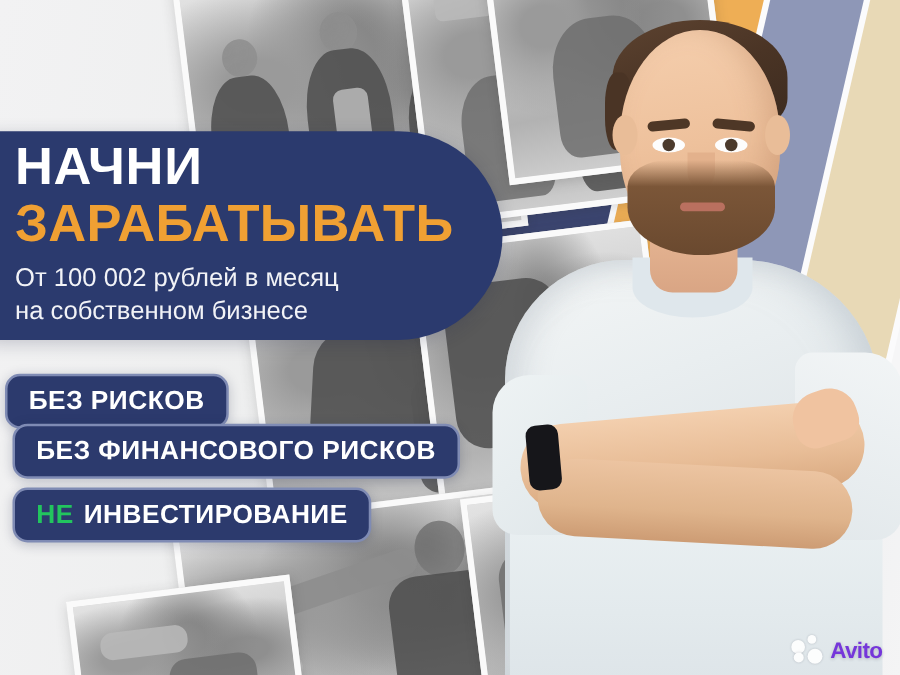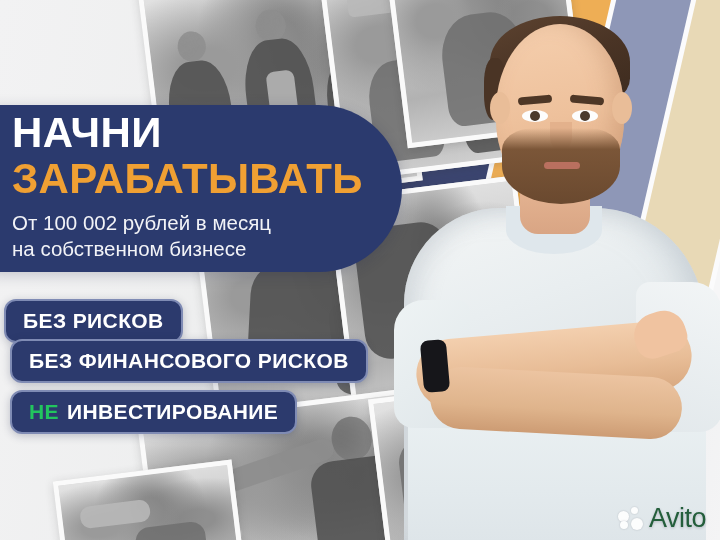--- a/index.html
+++ b/index.html
@@ -235,23 +235,23 @@
   .avito-dots { position: relative; width: 26px; height: 24px; }
   .avito-dots i {
     position: absolute; display: block; border-radius: 50%;
     background: #ffffff; box-shadow: 0 0 2px rgba(90,95,110,.35);
   }
   .avito-dots i.d1 { left: 0px;  top: 4px;  width: 11px; height: 11px; }
   .avito-dots i.d2 { left: 13px; top: 0px;  width: 7px;  height: 7px; }
   .avito-dots i.d3 { left: 2px;  top: 14px; width: 8px;  height: 8px; }
   .avito-dots i.d4 { left: 13px; top: 11px; width: 12px; height: 12px; }
   .avito-word {
-    color: #14532d;
-    font-size: 27px;
-    font-weight: normal;
+    color: #6d28d9;
+    font-size: 18px;
+    font-weight: bold;
     letter-spacing: -.5px;
     text-shadow: 0 1px 3px rgba(90,95,110,.40);
     line-height: 1;
   }
 </style>
 </head>
 <body>
 
 <div id="banner">
 

